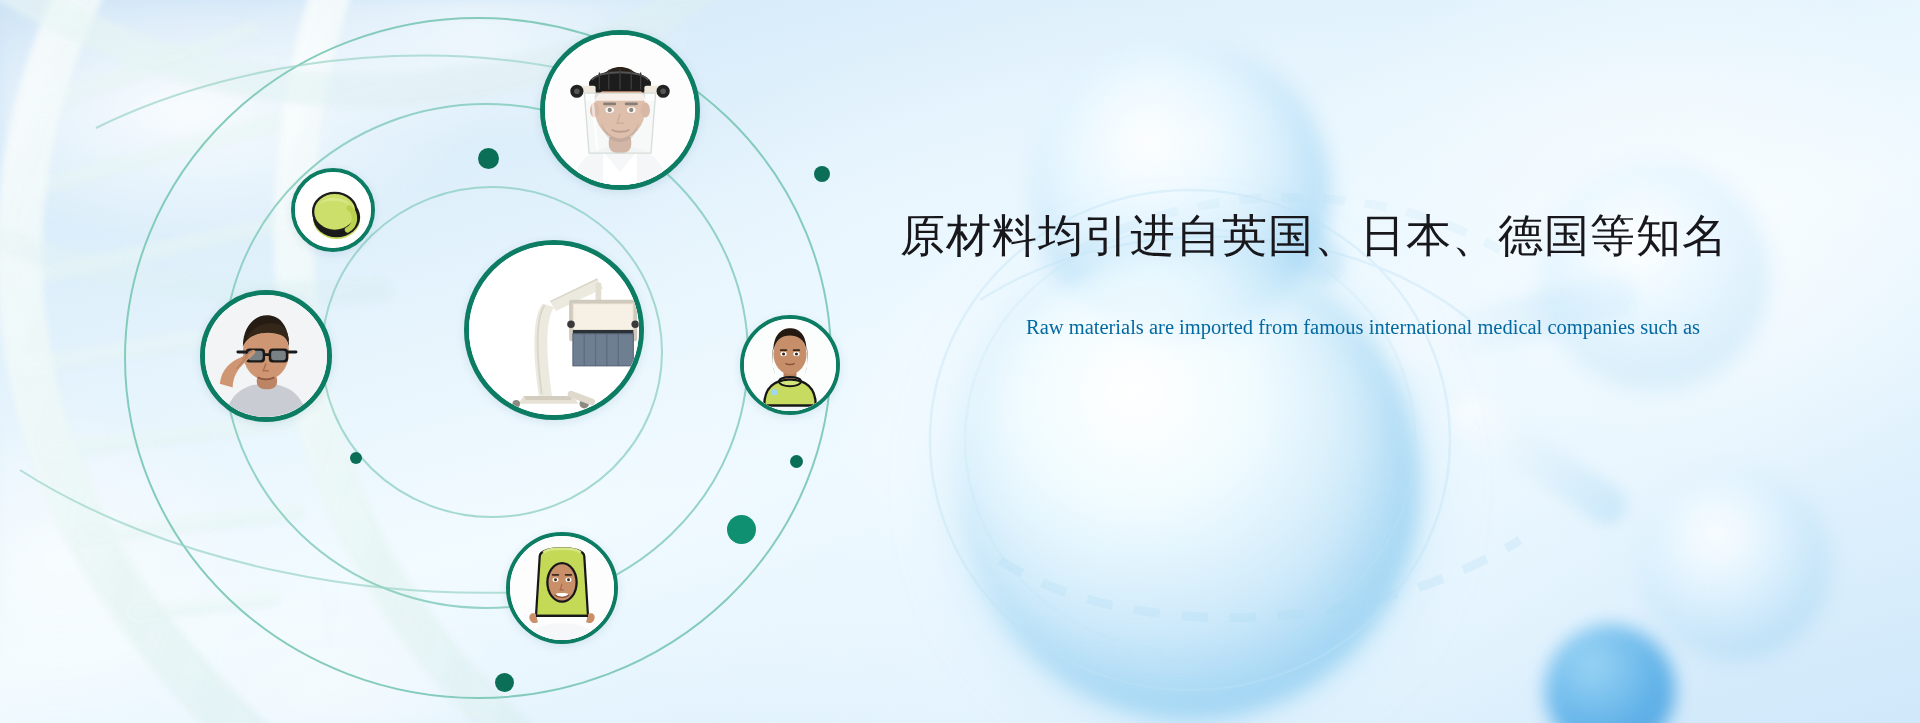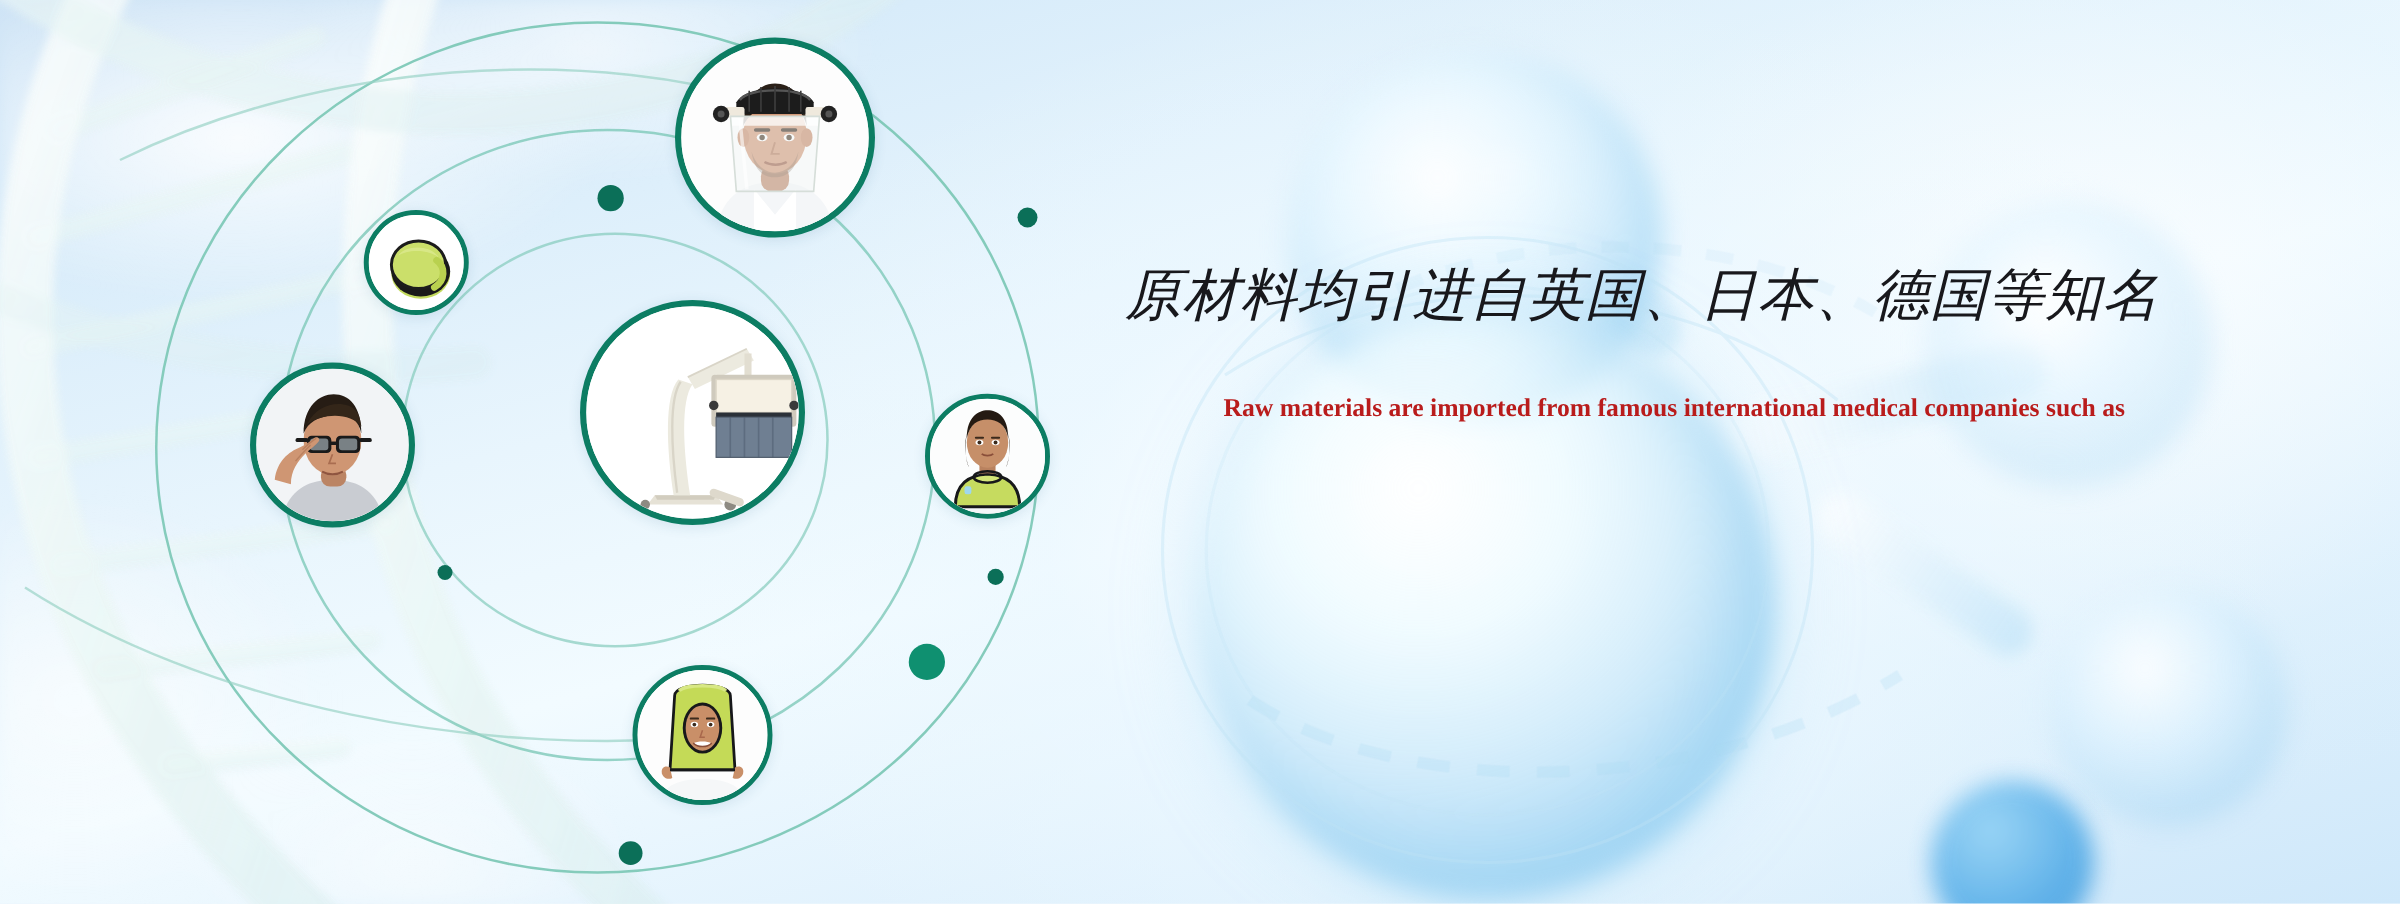--- a/index.html
+++ b/index.html
@@ -126,30 +126,29 @@
     text-align: right;
   }
   .headline {
     font-size: 45px;
     line-height: 1.38;
     color: #18181c;
     letter-spacing: 1px;
     font-weight: 400;
     margin: 0;
     white-space: nowrap;
-    font-style: italic;
   }
   .headline .ln2 { display: block; }
   .subcopy {
     margin: 42px 0 0 0;
     font-family: "Liberation Serif", "DejaVu Serif", serif;
     font-size: 20.5px;
     line-height: 1.78;
-    color: #b91c1c;
-    font-weight: 700;
+    color: #0369a1;
+    font-weight: 400;
   }
   .subcopy .sl { display: block; }
 </style>
 </head>
 <body>
 
 <div id="banner">
 
   <div class="bg-base"></div>
   <div class="bg-clouds"></div>

